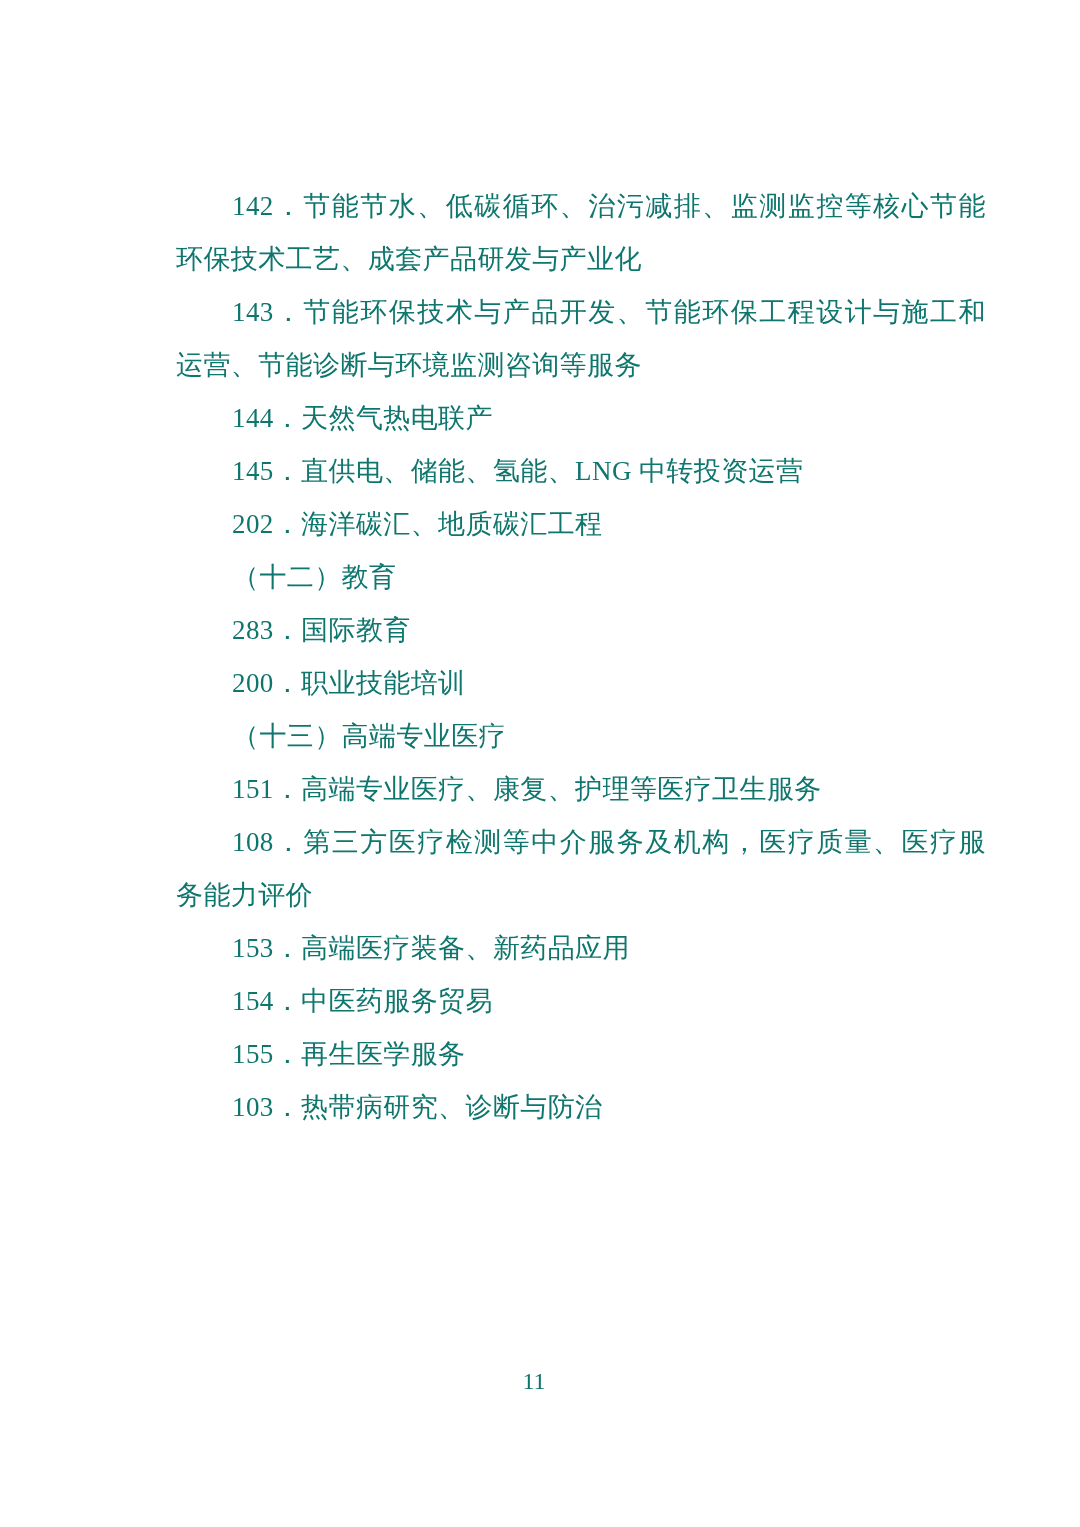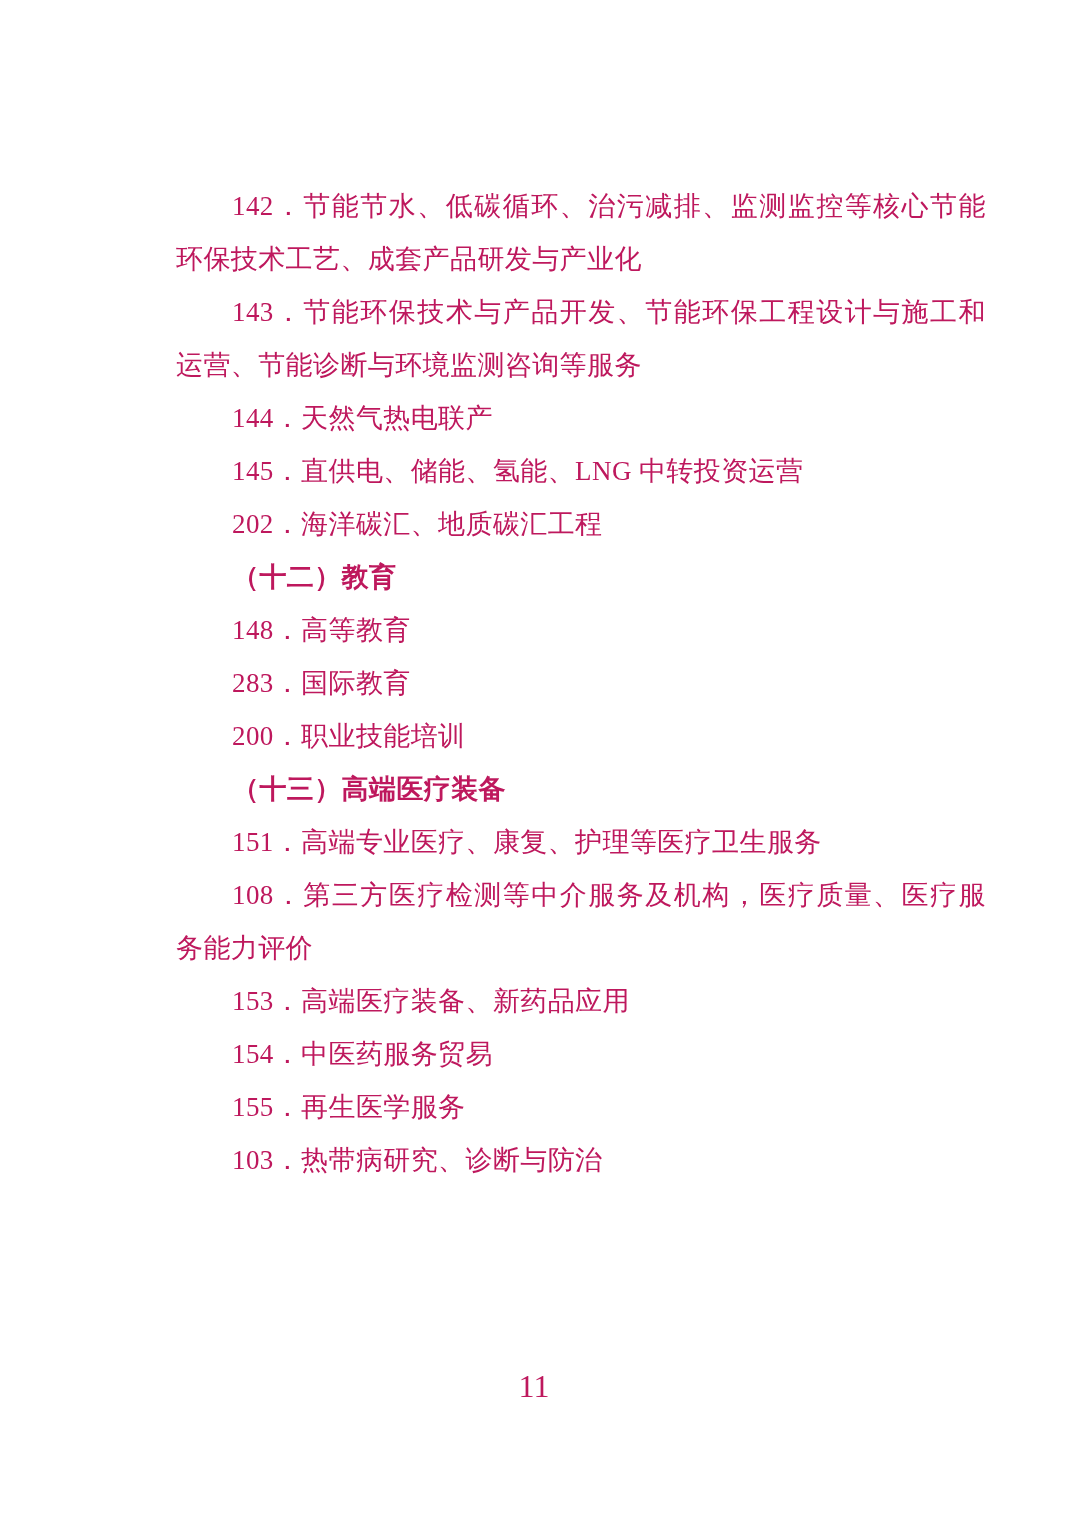--- a/index.html
+++ b/index.html
@@ -8,66 +8,65 @@
     background: #ffffff;
   }
   .page {
     position: relative;
     width: 1008px;
     height: 1527px;
     background: #ffffff;
     margin: 0 auto;
     overflow: hidden;
     font-family: "Liberation Serif", "DejaVu Serif", serif;
-    color: #be185d;
+    color: #0f766e;
   }
   .content {
     position: absolute;
     left: 140px;
     top: 180px;
     width: 810px;
   }
   .para {
     font-size: 27px;
     line-height: 53px;
     text-align: justify;
     text-justify: inter-ideograph;
     margin: 0 0 0 0;
     text-indent: 56px;
     letter-spacing: 0.4px;
   }
   .para.heading {
     text-indent: 56px;
-    font-weight: bold;
+    font-weight: normal;
   }
   .page-number {
     position: absolute;
     left: 0;
     right: 12px;
     top: 1368px;
     text-align: center;
-    font-size: 32px;
+    font-size: 24px;
     font-family: "Liberation Serif", "DejaVu Serif", serif;
   }
 </style>
 </head>
 <body>
 
 <div class="page">
   <div class="content">
     <p class="para">142．节能节水、低碳循环、治污减排、监测监控等核心节能环保技术工艺、成套产品研发与产业化</p>
     <p class="para">143．节能环保技术与产品开发、节能环保工程设计与施工和运营、节能诊断与环境监测咨询等服务</p>
     <p class="para">144．天然气热电联产</p>
     <p class="para">145．直供电、储能、氢能、LNG 中转投资运营</p>
     <p class="para">202．海洋碳汇、地质碳汇工程</p>
     <p class="para heading">（十二）教育</p>
-    <p class="para">148．高等教育</p>
     <p class="para">283．国际教育</p>
     <p class="para">200．职业技能培训</p>
-    <p class="para heading">（十三）高端医疗装备</p>
+    <p class="para heading">（十三）高端专业医疗</p>
     <p class="para">151．高端专业医疗、康复、护理等医疗卫生服务</p>
     <p class="para">108．第三方医疗检测等中介服务及机构，医疗质量、医疗服务能力评价</p>
     <p class="para">153．高端医疗装备、新药品应用</p>
     <p class="para">154．中医药服务贸易</p>
     <p class="para">155．再生医学服务</p>
     <p class="para">103．热带病研究、诊断与防治</p>
   </div>
   <div class="page-number">11</div>
 </div>
 

